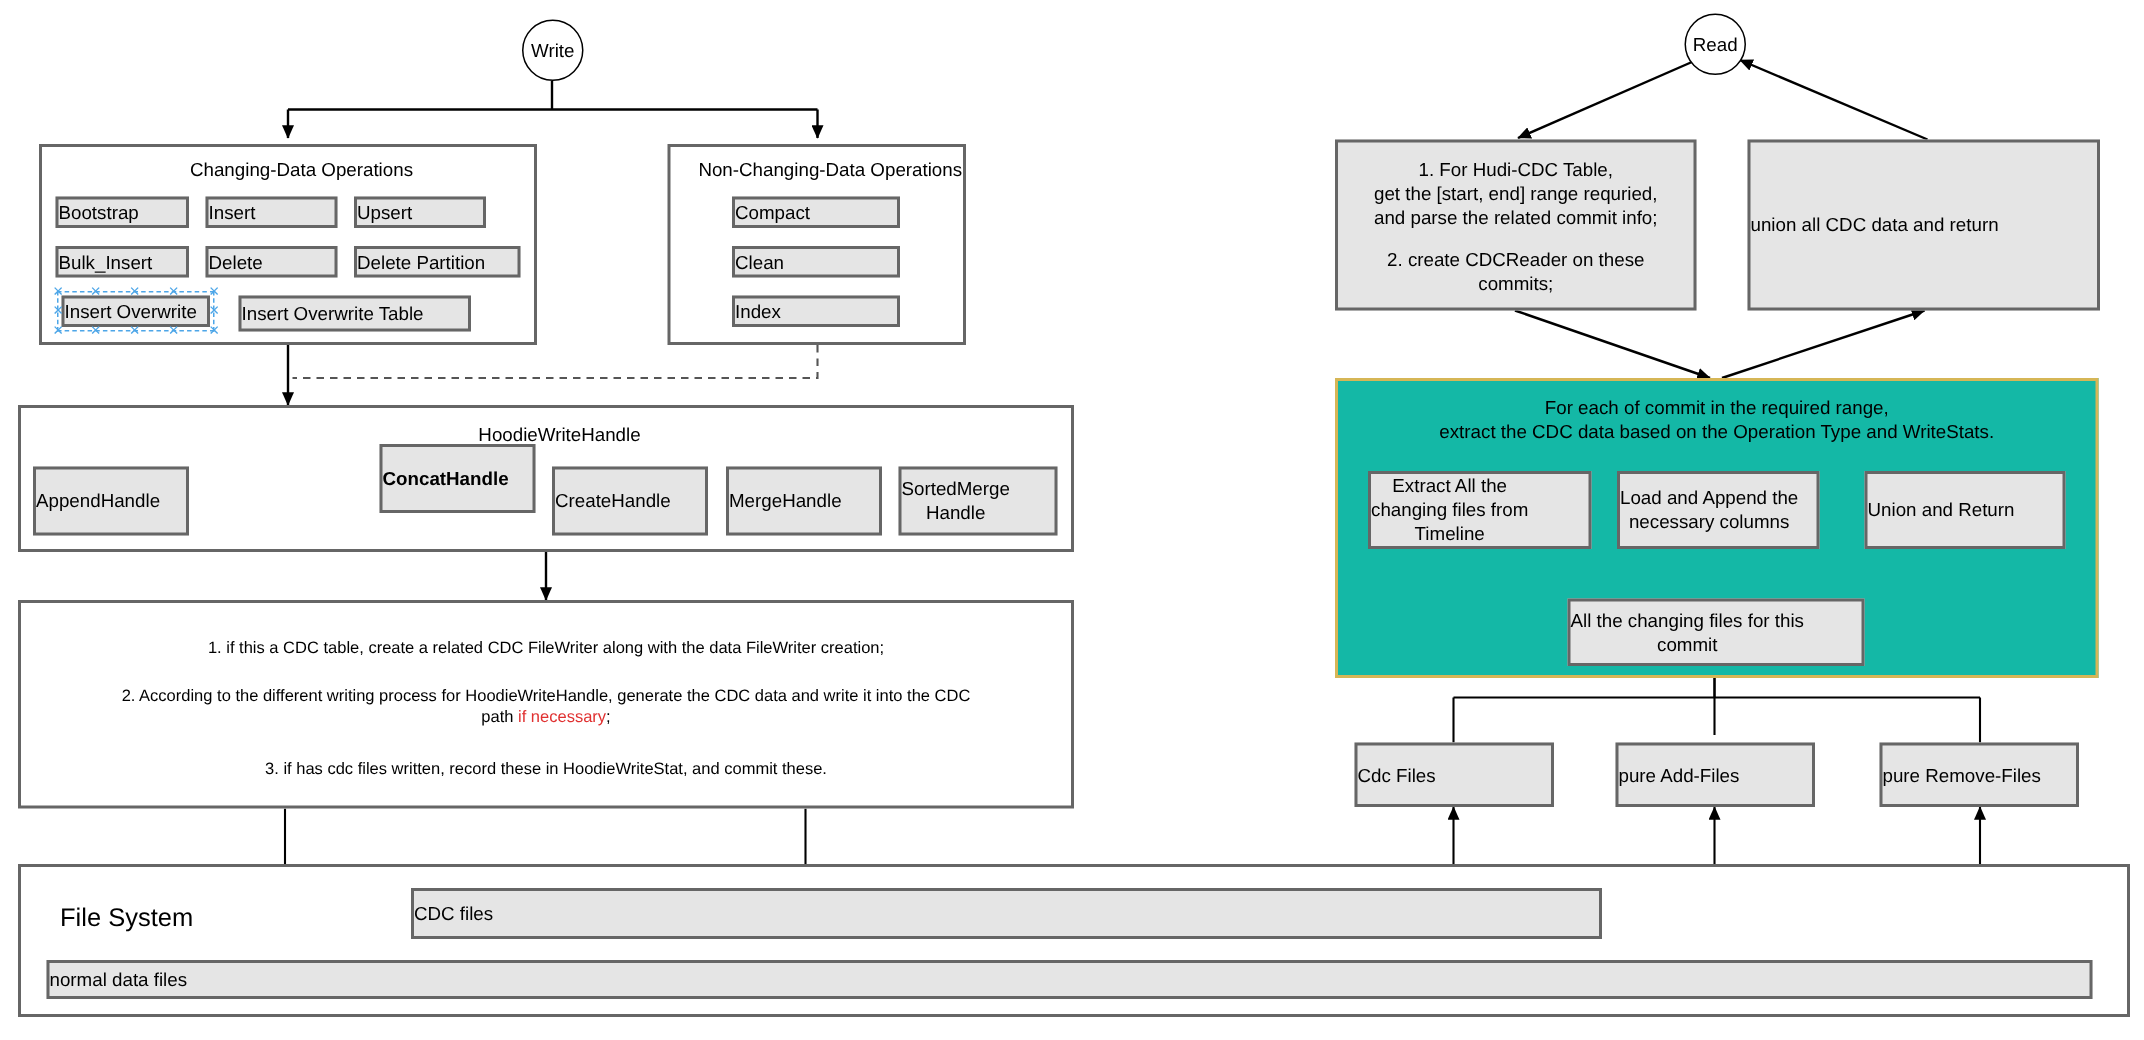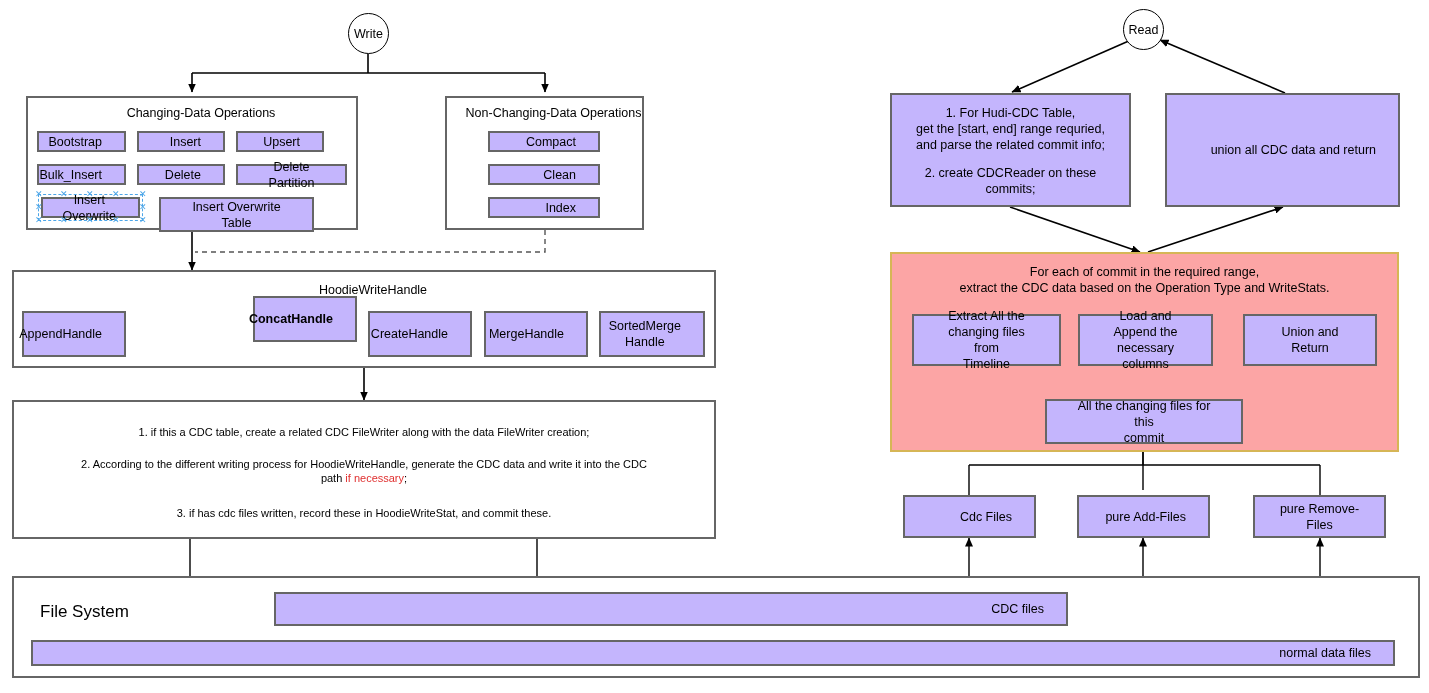--- a/index.html
+++ b/index.html
@@ -11,29 +11,29 @@
   #canvas {
     position: relative;
     width: 1429px;
     height: 693px;
     background: #ffffff;
     overflow: hidden;
   }
   .node {
     position: absolute;
     border: 2px solid #666666;
-    background: #c4b5fd;
+    background: #e5e5e5;
     display: flex;
     align-items: center;
-    justify-content: flex-end;
+    justify-content: flex-start;
     text-align: center;
     font-size: 12.5px;
     color: #000000;
     line-height: 1.28;
-    padding: 2px 22px;
+    padding: 2px 0;
   }
   .group-title {
     position: absolute;
     left: 0; right: 0;
     text-align: center;
     font-size: 12.5px;
     color: #000;
     padding-left: 18px;
   }
   .group {
@@ -47,21 +47,21 @@
     background: #ffffff;
     border-radius: 50%;
     display: flex;
     align-items: center;
     justify-content: center;
     font-size: 12.5px;
     color: #000;
   }
   .orange-panel {
     position: absolute;
-    background: #fca5a5;
+    background: #14b8a6;
     border: 2px solid #d6b656;
   }
   .orange-title {
     position: absolute;
     left: 0; right: 0;
     text-align: center;
     font-size: 12.5px;
     color: #000;
     line-height: 1.3;
   }
@@ -164,21 +164,21 @@
   <div class="group" style="left:26px; top:96px; width:332px; height:134px;">
     <div class="group-title" style="top:8px;">Changing-Data Operations</div>
   </div>
   <div class="node" style="left:37px; top:131px; width:89px; height:21px;">Bootstrap</div>
   <div class="node" style="left:137px; top:131px; width:88px; height:21px;">Insert</div>
   <div class="node" style="left:236px; top:131px; width:88px; height:21px;">Upsert</div>
   <div class="node" style="left:37px; top:164px; width:89px; height:21px;">Bulk_Insert</div>
   <div class="node" style="left:137px; top:164px; width:88px; height:21px;">Delete</div>
   <div class="node" style="left:236px; top:164px; width:111px; height:21px;">Delete Partition</div>
   <div class="node" style="left:41px; top:197px; width:99px; height:21px;">Insert  Overwrite</div>
-  <div class="node" style="left:159px; top:197px; width:155px; height:35px;">Insert  Overwrite Table</div>
+  <div class="node" style="left:159px; top:197px; width:155px; height:24px;">Insert  Overwrite Table</div>
 
   <div class="sel-box" style="left:38px; top:194px; width:105px; height:27px;"></div>
   <div class="sel-h" style="left:35px;  top:191px;">✕</div>
   <div class="sel-h" style="left:60px;  top:191px;">✕</div>
   <div class="sel-h" style="left:86px;  top:191px;">✕</div>
   <div class="sel-h" style="left:112px; top:191px;">✕</div>
   <div class="sel-h" style="left:139px; top:191px;">✕</div>
   <div class="sel-h" style="left:35px;  top:204px;">✕</div>
   <div class="sel-h" style="left:139px; top:204px;">✕</div>
   <div class="sel-h" style="left:35px;  top:217px;">✕</div>

